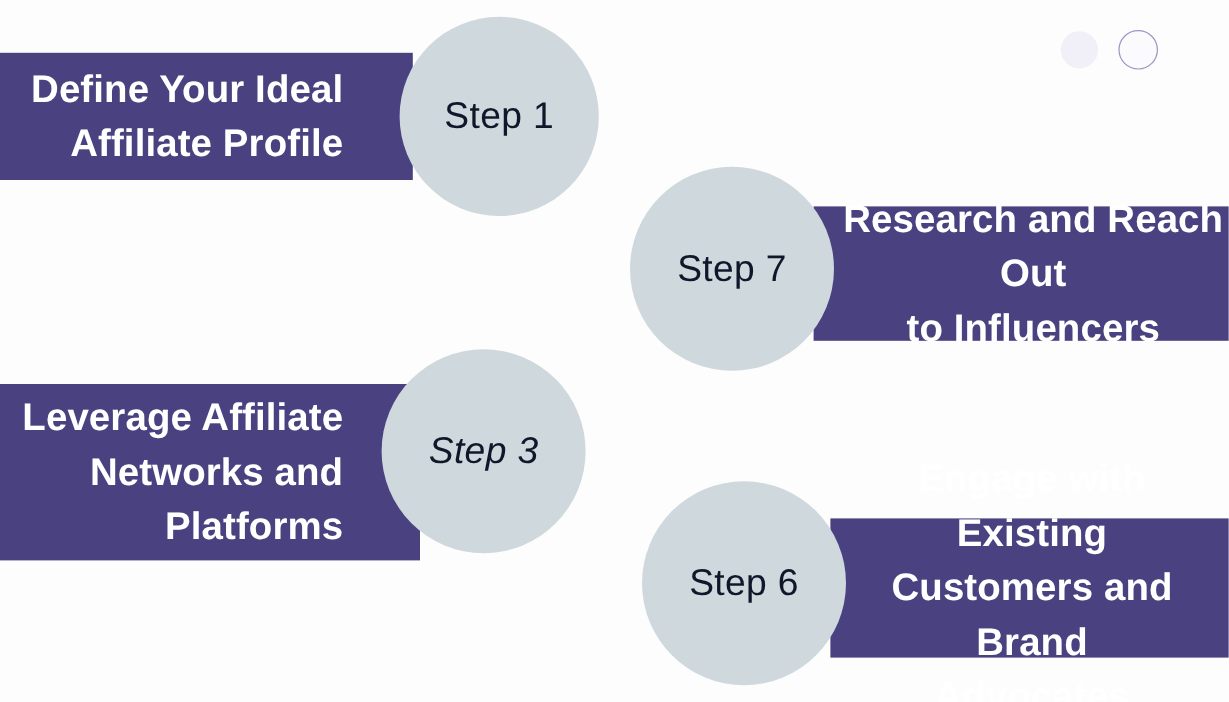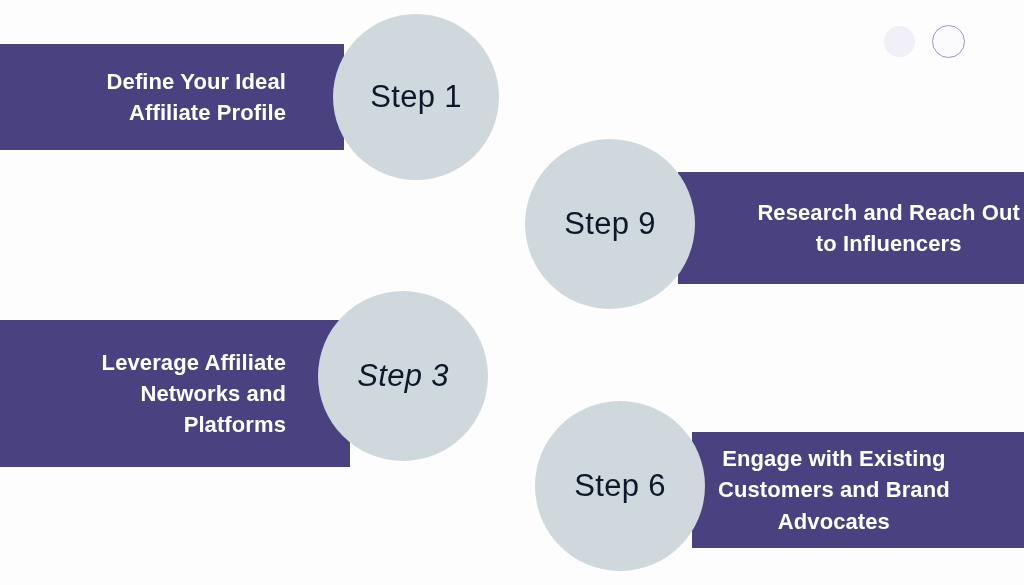--- a/index.html
+++ b/index.html
@@ -26,21 +26,21 @@
   
   .bar {
     position: absolute;
     background: #4a4280;
     display: flex;
     align-items: center;
     box-sizing: border-box;
   }
   .bar-text {
     color: #ffffff;
-    font-size: 22px;
+    font-size: 32px;
     font-weight: bold;
     line-height: 1.42;
     letter-spacing: 0.1px;
     white-space: pre-line;
   }
   .bar.align-right  { justify-content: flex-end; }
   .bar.align-right .bar-text  { text-align: right; }
   .bar.align-left   { justify-content: flex-start; }
   .bar.align-left .bar-text   { text-align: center; }
 
@@ -103,21 +103,21 @@
   </div>
   <div class="step-circle" id="circle-1">
     <span class="step-circle-label">Step 1</span>
   </div>
 
   <div class="bar align-left" id="bar-2">
     <span class="bar-text">Research and Reach Out
 to Influencers</span>
   </div>
   <div class="step-circle" id="circle-2">
-    <span class="step-circle-label">Step 9</span>
+    <span class="step-circle-label">Step 7</span>
   </div>
 
   <div class="bar align-right" id="bar-3">
     <span class="bar-text">Leverage Affiliate
 Networks and
 Platforms</span>
   </div>
   <div class="step-circle" id="circle-3">
     <span class="step-circle-label">Step 3</span>
   </div>

